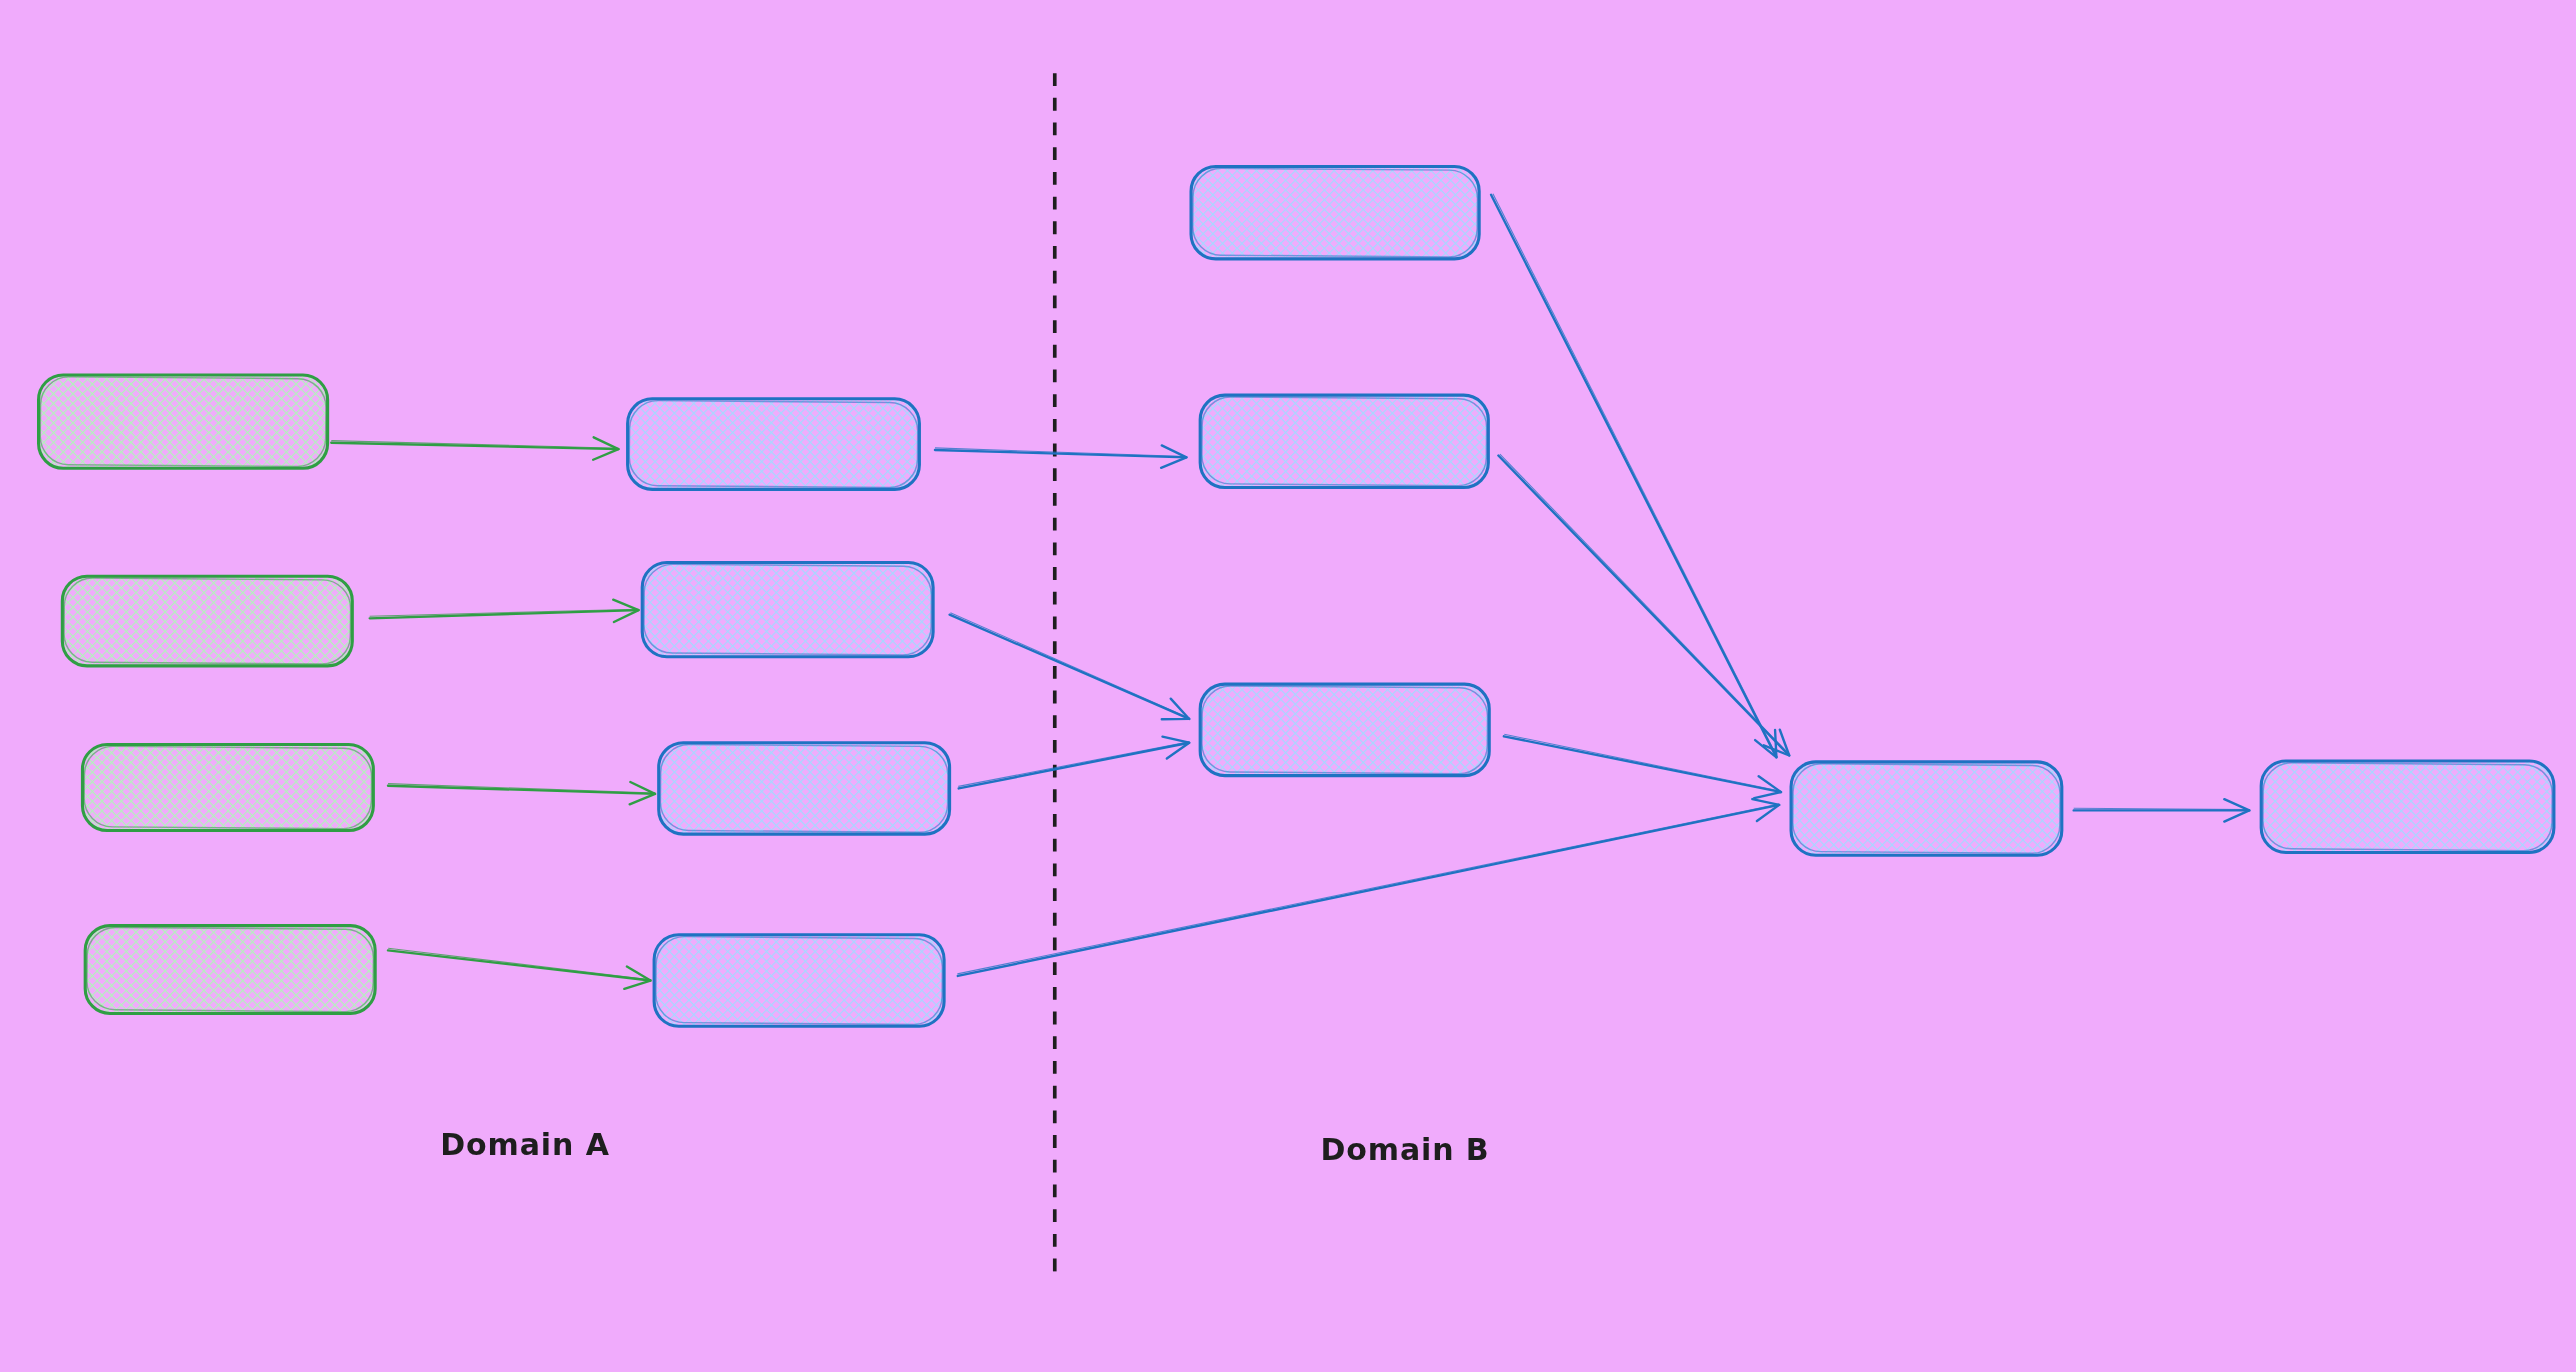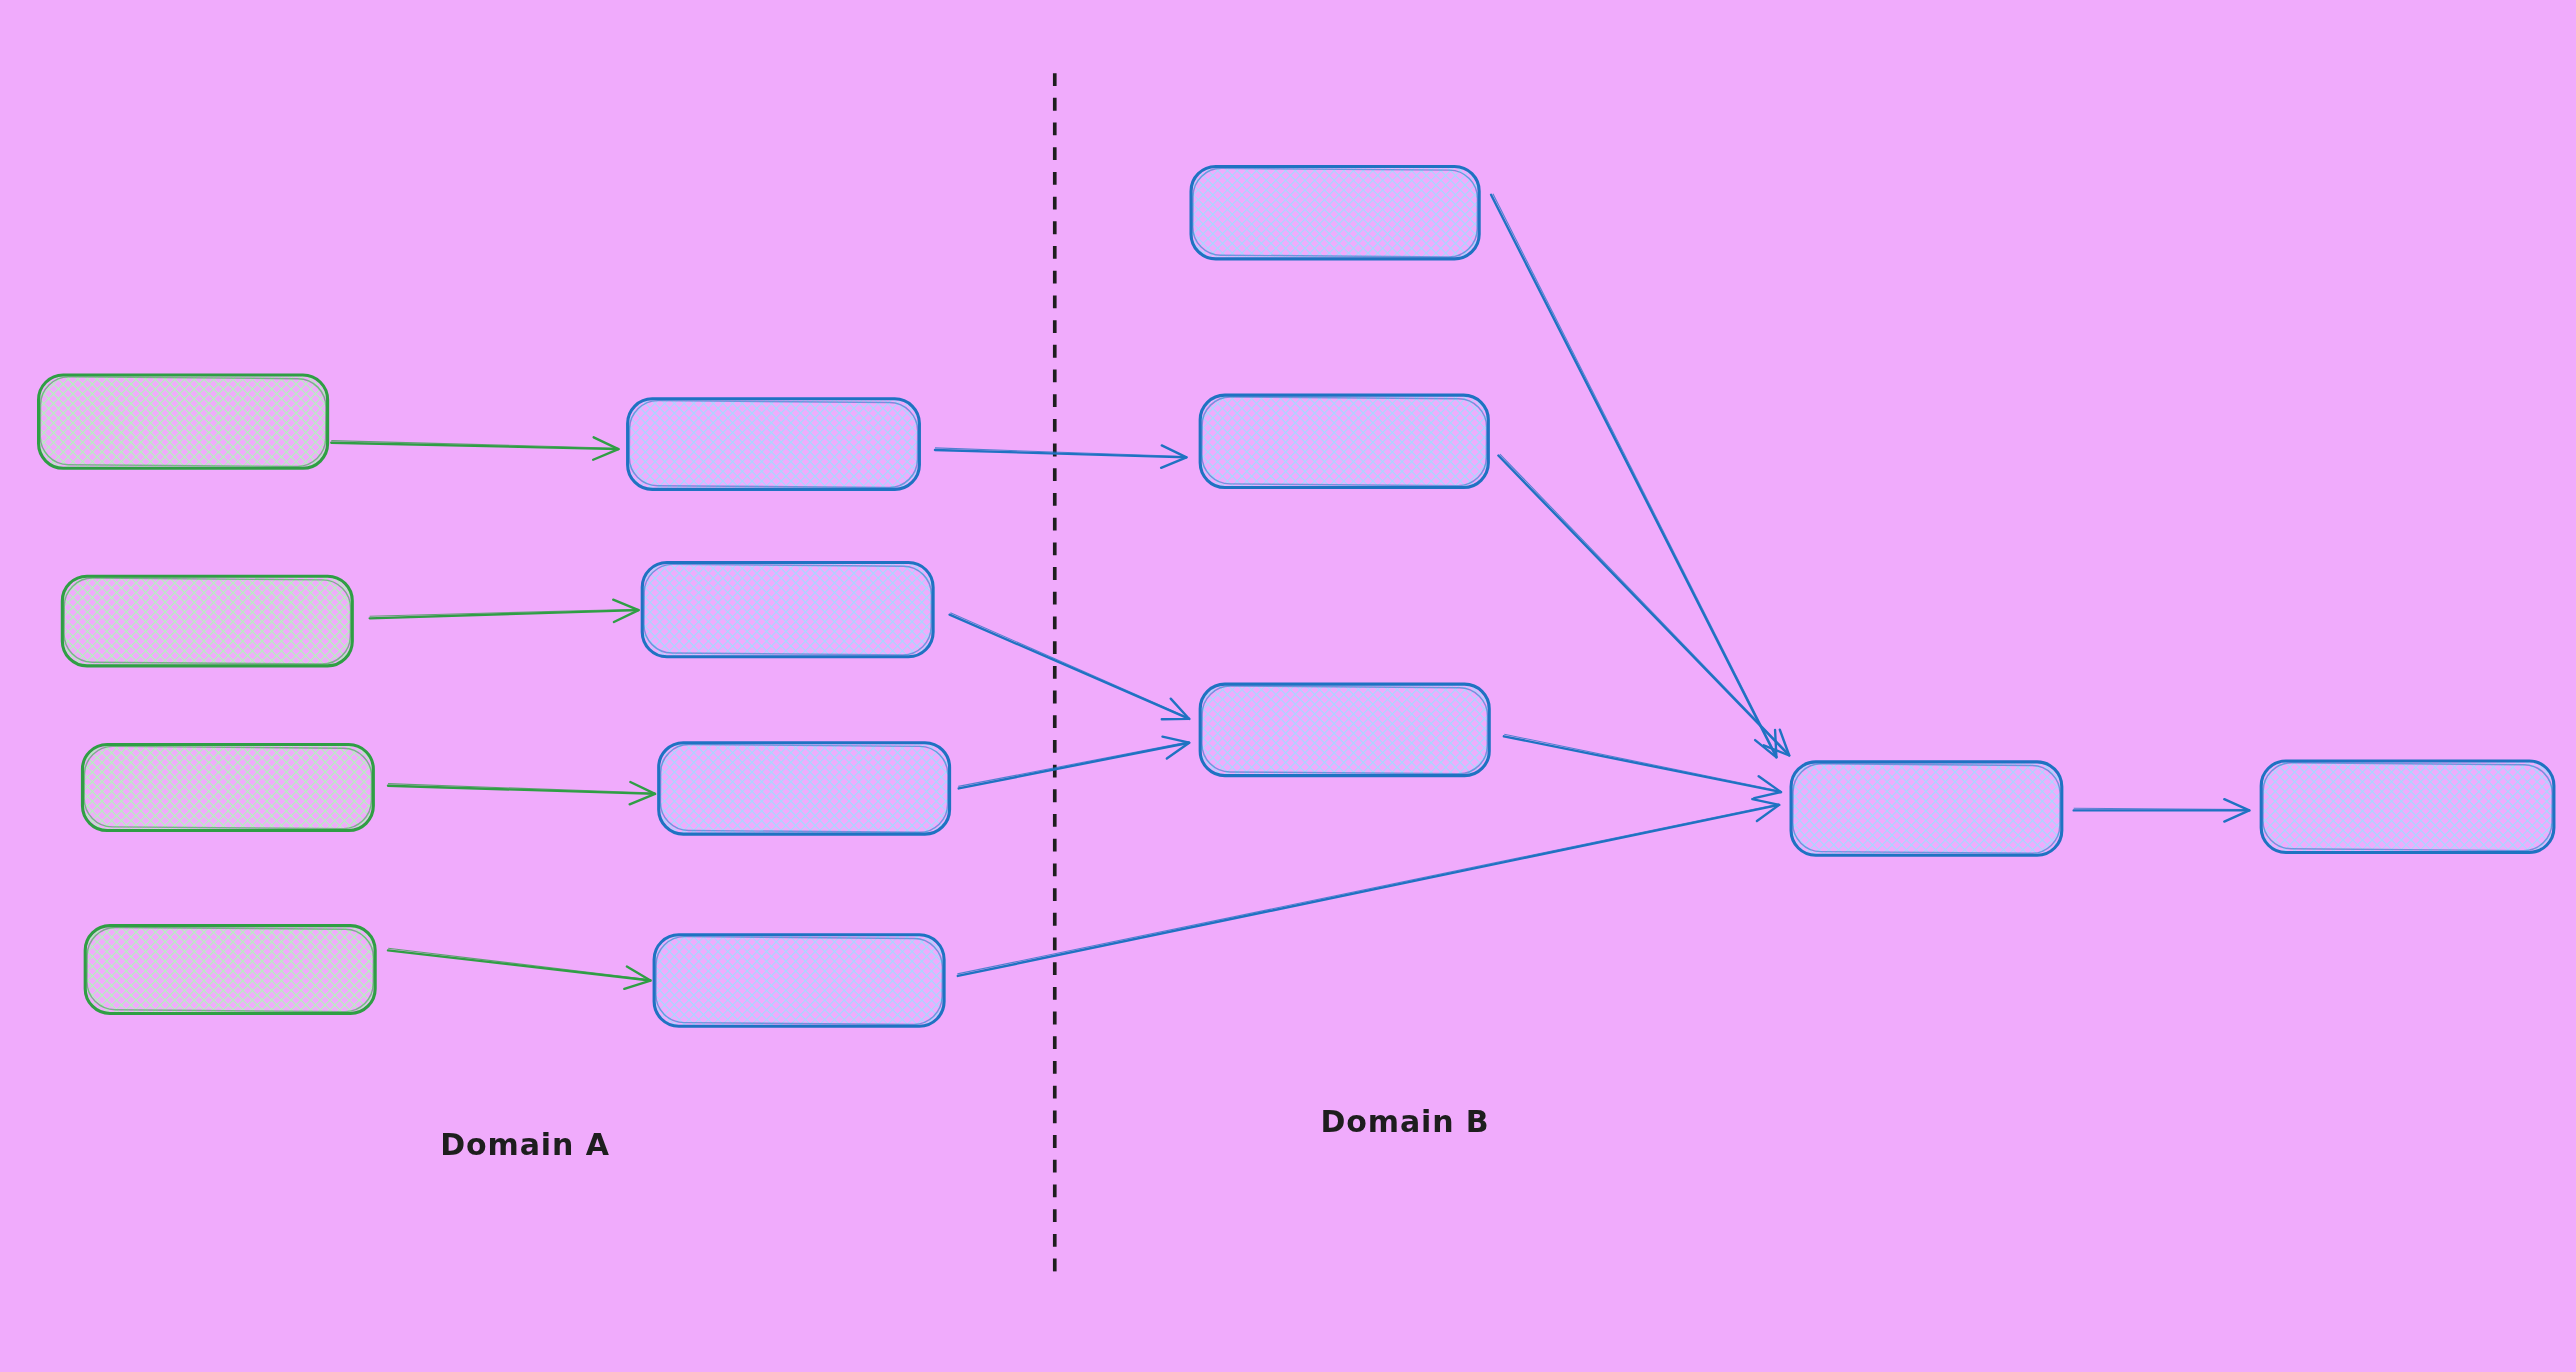--- a/index.html
+++ b/index.html
@@ -15,21 +15,21 @@
   .domain-label {
     position: absolute;
     color: #1e1e1e;
     font-size: 30px;
     font-weight: bold;
     letter-spacing: 0.9px;
     white-space: nowrap;
     transform: translateX(-50%);
   }
   .label-a { left: 525px; top: 1127px; }
-  .label-b { left: 1405px; top: 1104px; }
+  .label-b { left: 1405px; top: 1132px; }
 </style>
 </head>
 <body>
 
 <div id="stage">
   <svg id="diagram-svg" viewBox="0 0 2816 1500" xmlns="http://www.w3.org/2000/svg">
       <defs>
         <pattern id="hatch-green" width="7.5" height="7.5" patternUnits="userSpaceOnUse" patternTransform="rotate(45)">
           <path d="M0 0.7 H7.5 M0.7 0 V7.5" stroke="#b2f2bb" stroke-width="1.3" fill="none"></path>
         </pattern>

